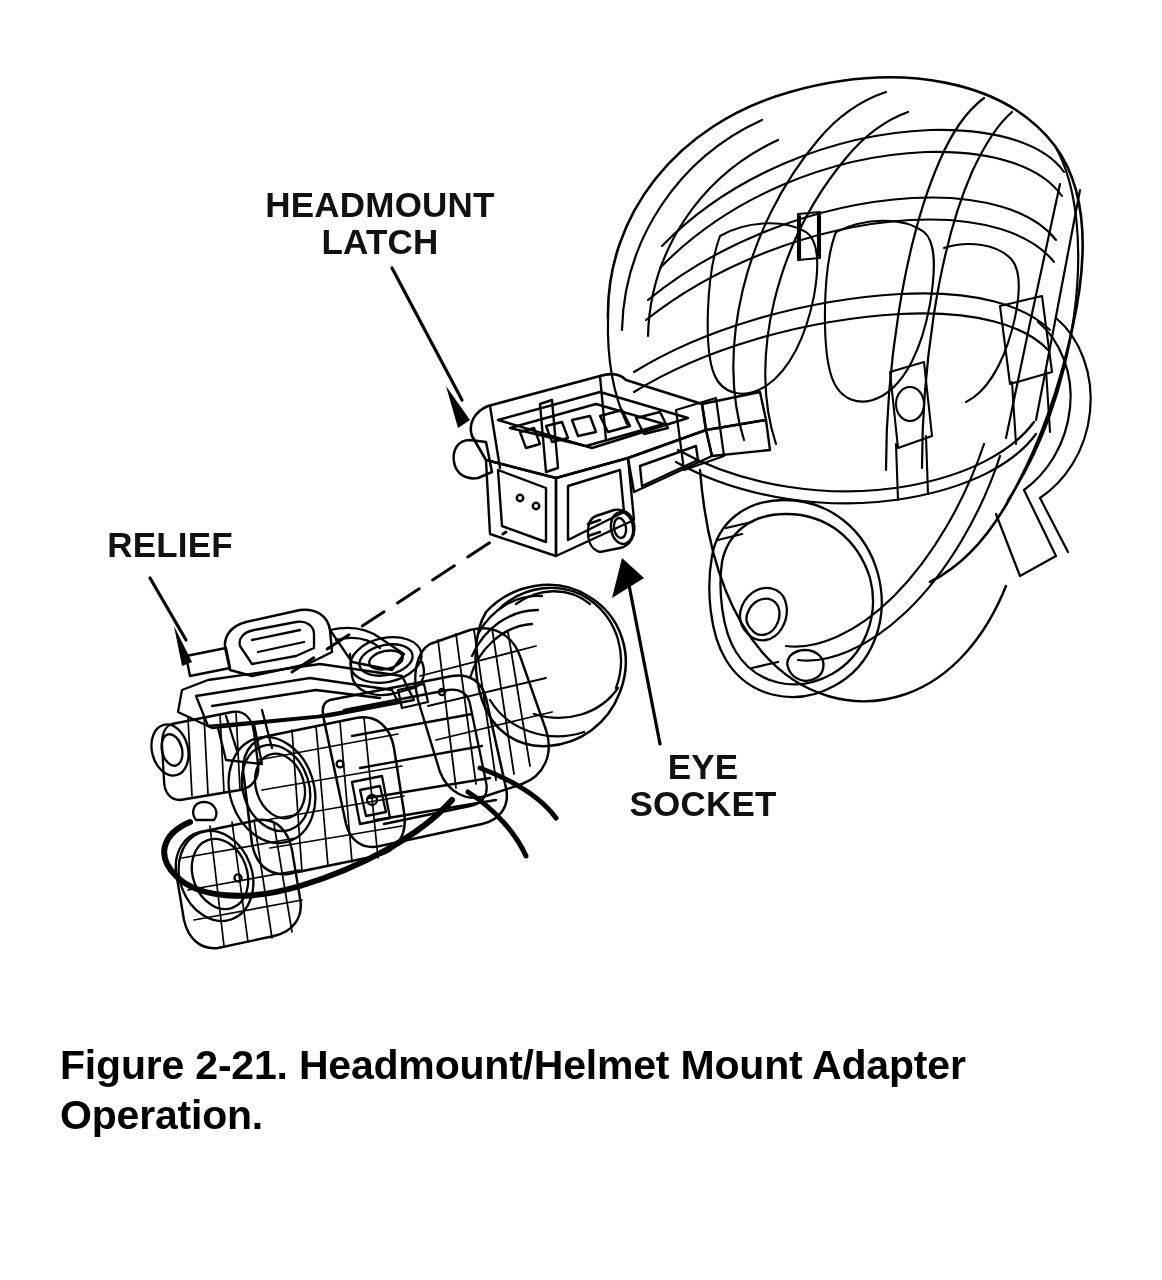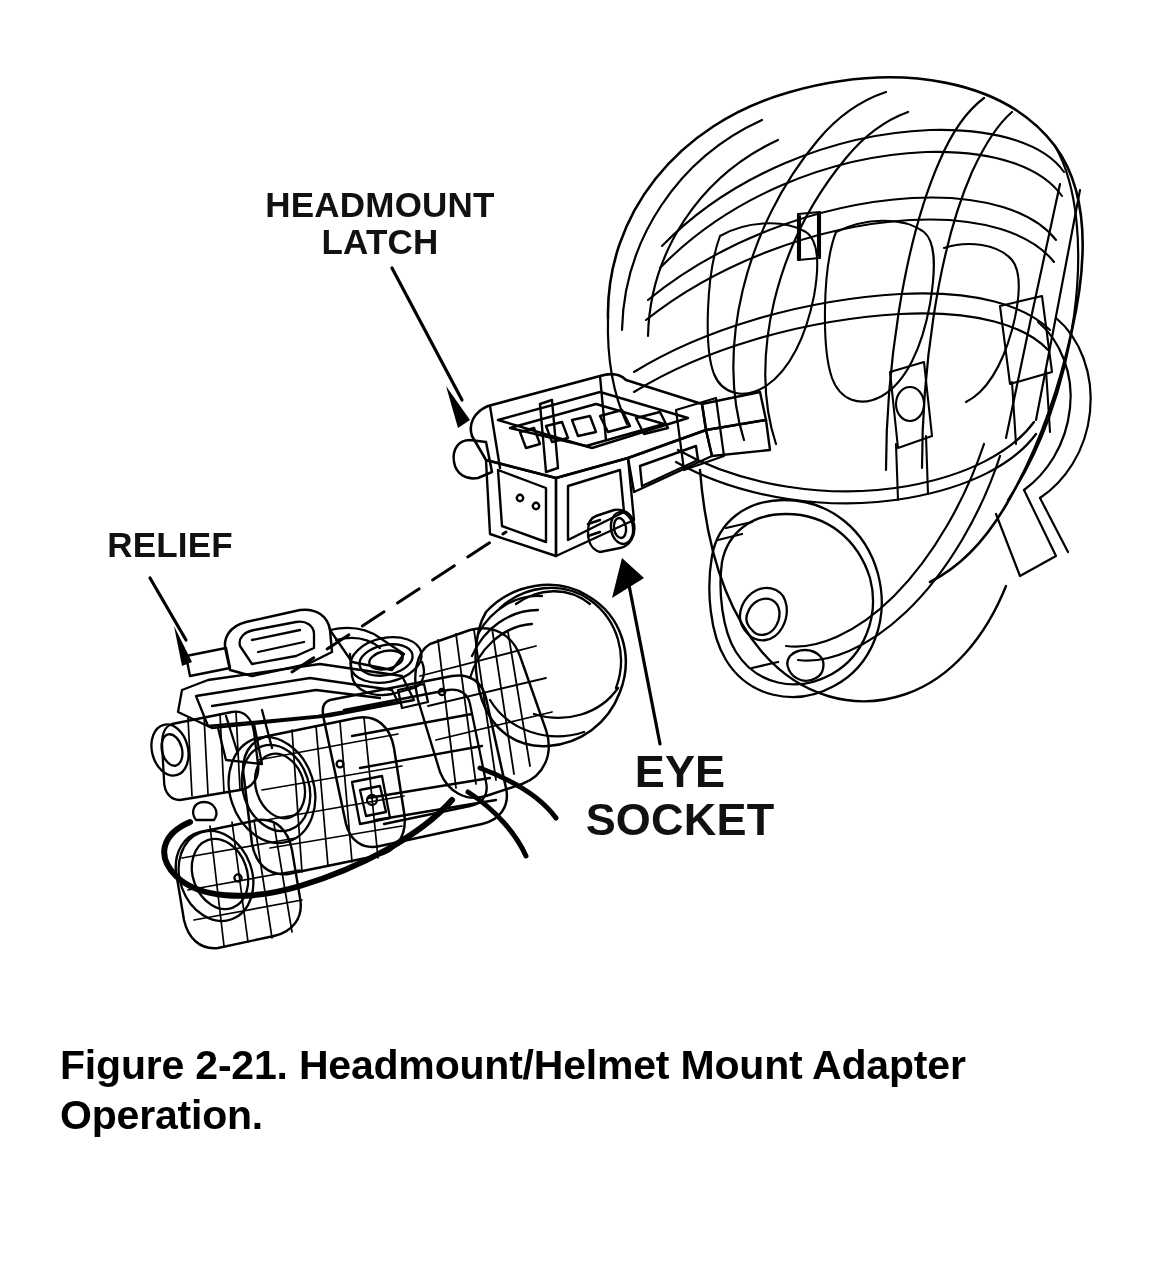--- a/index.html
+++ b/index.html
@@ -10,21 +10,21 @@
     color:#000;
     position:relative;
     overflow:hidden;
   }
   #figure-root{position:absolute;left:0;top:0;width:1162px;height:1164px;background:#fff;}
   svg.art{position:absolute;left:0;top:0;width:1162px;height:1280px;}
 
   .lbl{position:absolute;font-weight:bold;letter-spacing:.2px;line-height:1.06;text-align:center;color:#111;}
   #label-headmount-socket{left:190px;top:186px;width:380px;font-size:35px;}
   #label-latch{left:40px;top:526px;width:260px;font-size:35px;}
-  #label-eye-relief{left:500px;top:748px;width:360px;font-size:45px;}
+  #label-eye-relief{left:523px;top:748px;width:360px;font-size:35px;}
 
   #caption{
     position:absolute;left:60px;top:1040px;width:1042px;
     text-align:left;font-weight:bold;font-size:41px;line-height:1.22;
     font-family:"Liberation Sans","DejaVu Sans",sans-serif;
     letter-spacing:-0.2px;
   }
   .cap-line{display:block;}
 </style>
 </head>

